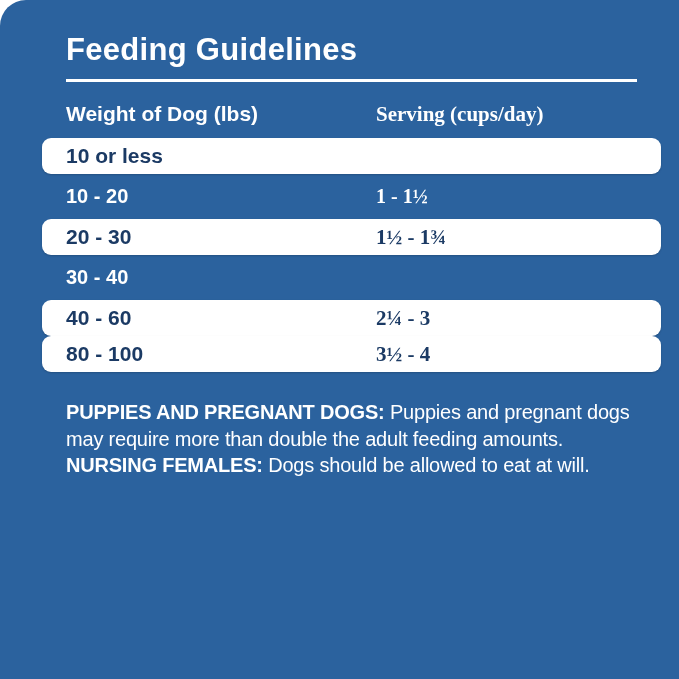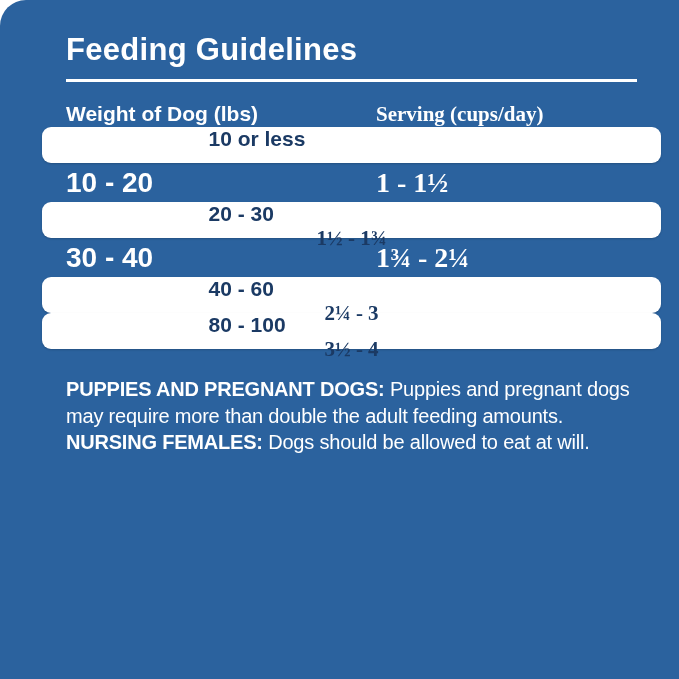--- a/index.html
+++ b/index.html
@@ -35,20 +35,21 @@
   }
   .table {
     margin: 19px 18px 0 18px;
   }
   .row {
     display: flex;
     align-items: center;
   }
   .header-row {
     height: 26px;
+    margin-bottom: 11px;
     color: #ffffff;
     font-weight: 700;
     font-size: 21px;
     align-items: center;
   }
   .cell-weight {
     width: 334px;
     padding-left: 24px;
     box-sizing: border-box;
     flex: 0 0 auto;
@@ -58,28 +59,27 @@
     font-family: Liberation Serif, serif;
   }
   .row-white {
     height: 36px;
     background: #ffffff;
     border-radius: 9px;
     color: #1B3A64;
     font-weight: 700;
     font-size: 21px;
     box-shadow: 0 1px 2px rgba(0,0,0,0.18);
-    flex-direction: column;
   }
   .row-blue {
-    height: 39px;
+    height: 45px;
     background: transparent;
     color: #ffffff;
     font-weight: 700;
-    font-size: 28px;
+    font-size: 20px;
   }
   .footer {
     margin: 27px 42px 0 42px;
     color: #ffffff;
     font-size: 20px;
     line-height: 26.5px;
     letter-spacing: -0.2px;
     max-width: 595px;
   }
   .footer .seg-bold { font-weight: 700; margin-top: 23px; }
@@ -110,21 +110,20 @@
       <div class="cell-serving">1 - 1½</div>
     </div>
 
     <div class="row row-white">
       <div class="cell-weight">20 - 30</div>
       <div class="cell-serving">1½ - 1¾</div>
     </div>
 
     <div class="row row-blue">
       <div class="cell-weight">30 - 40</div>
-      <div class="cell-serving">1¾ - 2¼</div>
     </div>
 
     <div class="row row-white">
       <div class="cell-weight">40 - 60</div>
       <div class="cell-serving">2¼ - 3</div>
     </div>
 
 
     <div class="row row-white">
       <div class="cell-weight">80 - 100</div>

